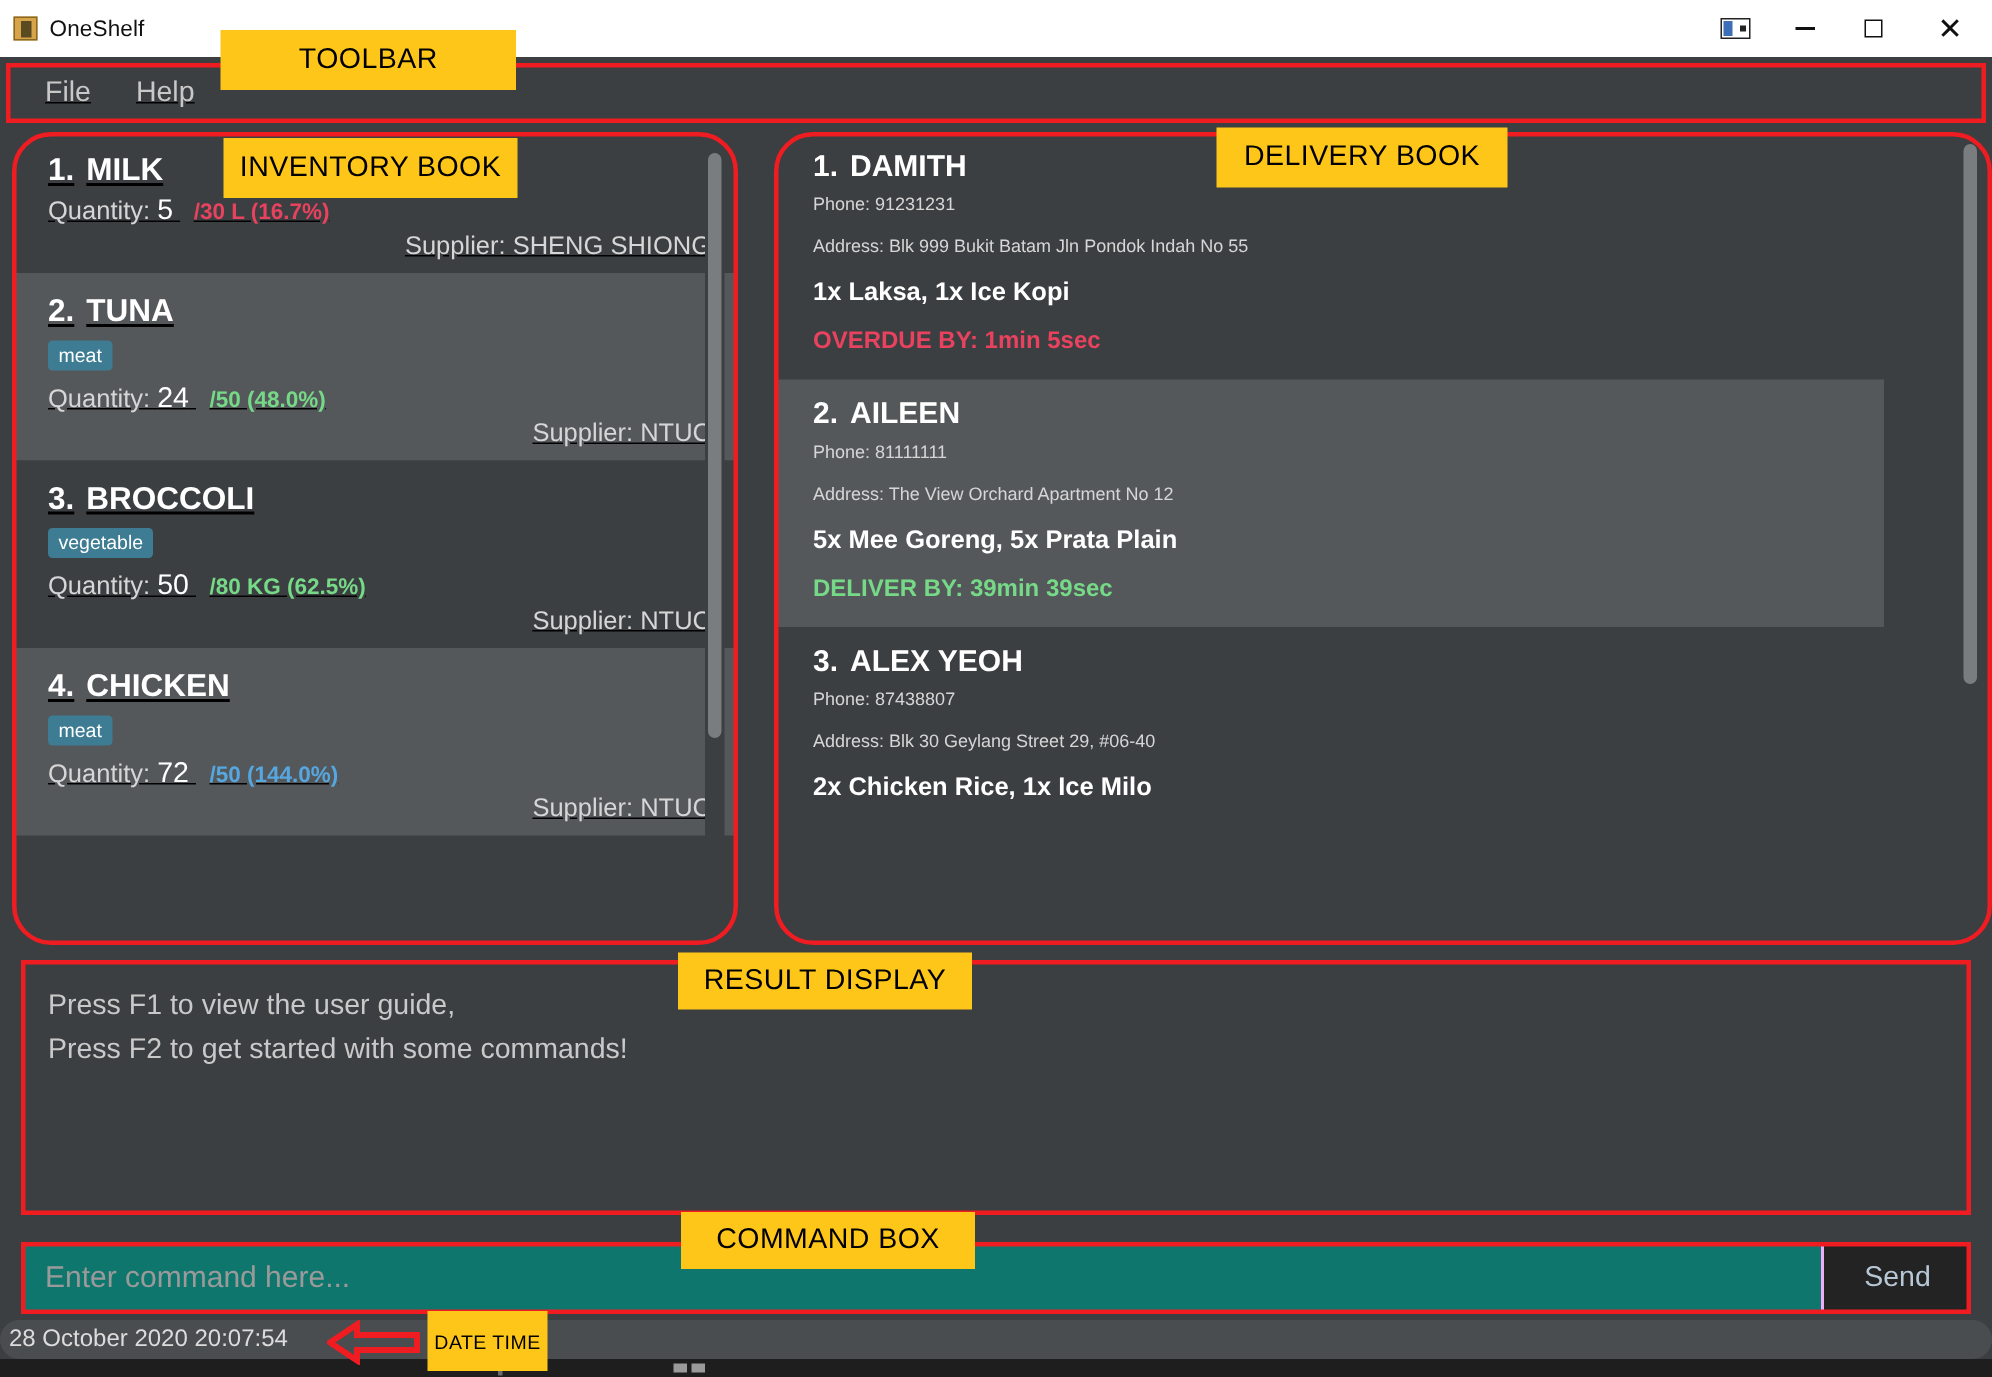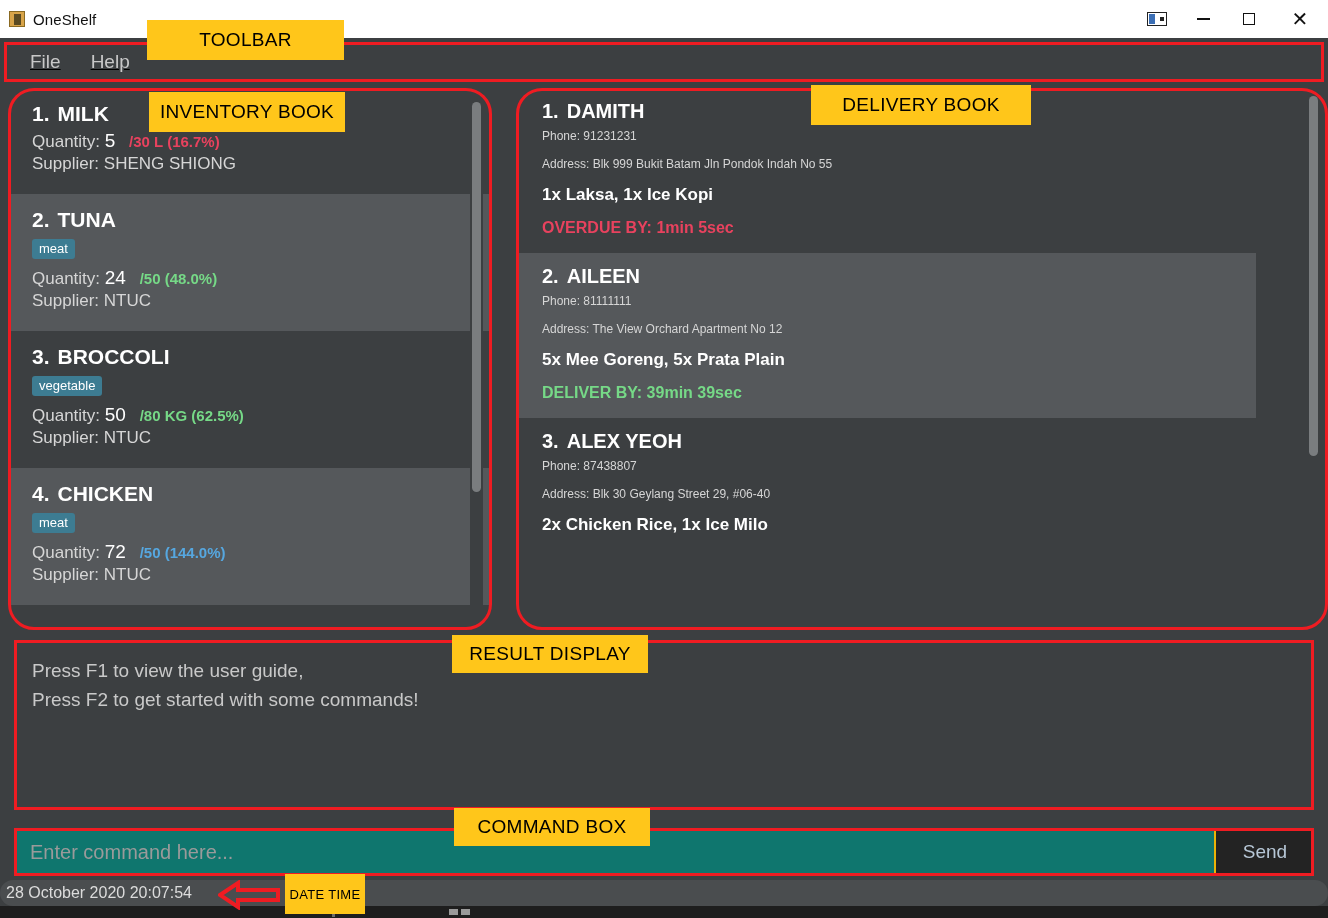--- a/index.html
+++ b/index.html
@@ -54,35 +54,35 @@
   
   .inv-panel {
     position: absolute; left: 8px; top: 88px; width: 484px; height: 542px;
     background: #3c3f41; overflow: hidden;
   }
   .del-panel {
     position: absolute; left: 516px; top: 88px; width: 740px; height: 542px;
     background: #3c3f41; overflow: hidden;
   }
 
-  .card { padding: 14px 18px 20px 24px; }
+  .card { padding: 14px 18px 8px 24px; text-decoration: underline; }
   .card.odd  { background: #3c3f41; }
   .card.even { background: #55585b; }
 
   .card-title { font-size: 21px; font-weight: bold; color: #ffffff; margin-bottom: 4px; }
   .card-title .idx { margin-right: 8px; }
 
   .tag {
     display: inline-block; background: #3d7c92; color: #ffffff;
     font-size: 13px; padding: 2px 7px 3px; border-radius: 3px; margin: 3px 0 5px;
   }
   .qty-line { font-size: 17px; color: #d6d6d6; margin-top: 3px; }
   .qty-line .qnum { font-size: 19px; color: #ffffff; }
   .qty-line .ratio { font-weight: bold; font-size: 15px; margin-left: 9px; }
-  .supplier { font-size: 17px; color: #d6d6d6; margin-top: 2px; }
+  .supplier { font-size: 17px; color: #d6d6d6; margin-top: 2px; text-align: right; }
 
   .dcard { padding: 12px 18px 14px 26px; }
   .dcard.odd  { background: #3c3f41; }
   .dcard.even { background: #55585b; }
   .dname { font-size: 20px; font-weight: bold; color: #ffffff; margin-bottom: 6px; }
   .dname .idx { margin-right: 8px; }
   .dline { font-size: 12px; color: #d6d6d6; margin-bottom: 14px; }
   .dorder { font-size: 17px; font-weight: bold; color: #ffffff; margin-bottom: 14px; }
   .dstatus { font-size: 16px; font-weight: bold; margin-bottom: 2px; }
 
@@ -106,21 +106,21 @@
   }
   .cmd-input {
     flex: 1; background: #0f766e; border: none; outline: none;
     font-family: "Liberation Sans", sans-serif; font-size: 20px; color: #e6e6e6;
     padding: 0 16px;
   }
   .cmd-input::placeholder { color: #9a9a9a; }
   .send-btn {
     width: 100px; background: #232323; color: #b7c7d6; border: none;
     font-family: "Liberation Sans", sans-serif; font-size: 19px; cursor: pointer;
-    border-left: 2px solid #eab308;
+    border-left: 2px solid #f0abfc;
   }
 
   
   .statusbar {
     position: absolute; left: 0; bottom: 12px; width: 1328px; height: 26px;
     background: #4a4d4f; display: flex; align-items: center; border-radius: 13px;
   }
   .status-text { font-size: 16px; color: #dcdcdc; padding-left: 6px; }
   .taskbar {
     position: absolute; left: 0; bottom: 0; width: 1328px; height: 12px; background: #1e1e1e;
@@ -285,21 +285,21 @@
     <div class="tb-mark3"></div>
   </div>
 
   <div class="ann-box" style="left:4px; top:42px; width:1320px; height:40px;"></div>
   <div class="ann-label" style="left:147px; top:20px; width:197px; height:40px;">TOOLBAR</div>
 
   <div class="ann-box ann-round" style="left:8px; top:88px; width:484px; height:542px;"></div>
   <div class="ann-label" style="left:149px; top:92px; width:196px; height:40px;">INVENTORY BOOK</div>
 
   <div class="ann-box ann-round" style="left:516px; top:88px; width:812px; height:542px;"></div>
-  <div class="ann-label" style="left:811px; top:85px; width:220px; height:40px;">DELIVERY BOOK</div>
+  <div class="ann-label" style="left:811px; top:85px; width:194px; height:40px;">DELIVERY BOOK</div>
 
   <div class="ann-box" style="left:14px; top:640px; width:1300px; height:170px;"></div>
   <div class="ann-label" style="left:452px; top:635px; width:196px; height:38px;">RESULT DISPLAY</div>
 
   <div class="ann-box" style="left:14px; top:828px; width:1300px; height:48px;"></div>
   <div class="ann-label" style="left:454px; top:808px; width:196px; height:38px;">COMMAND BOX</div>
 
   <svg class="ann-arrow" style="left:218px; top:880px;" width="62" height="30" viewBox="0 0 62 30">
     <polygon points="2,15 20,3 20,10 60,10 60,20 20,20 20,27" fill="none" stroke="#ef1c22" stroke-width="4"></polygon>
   </svg>

